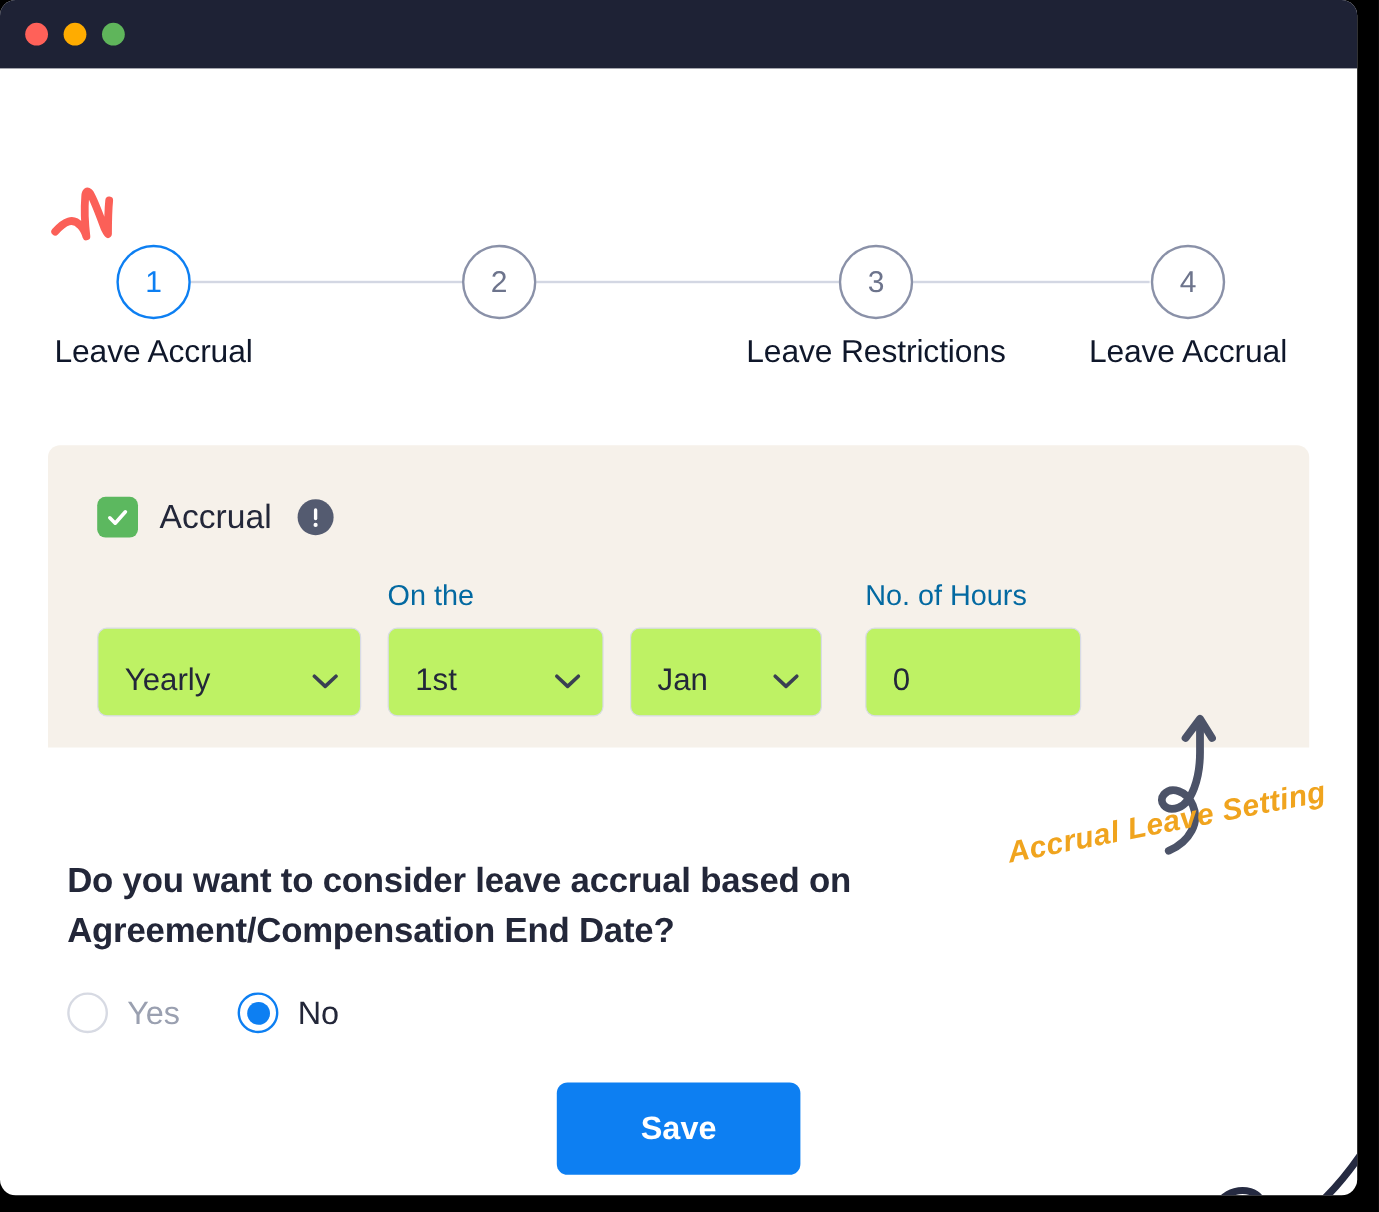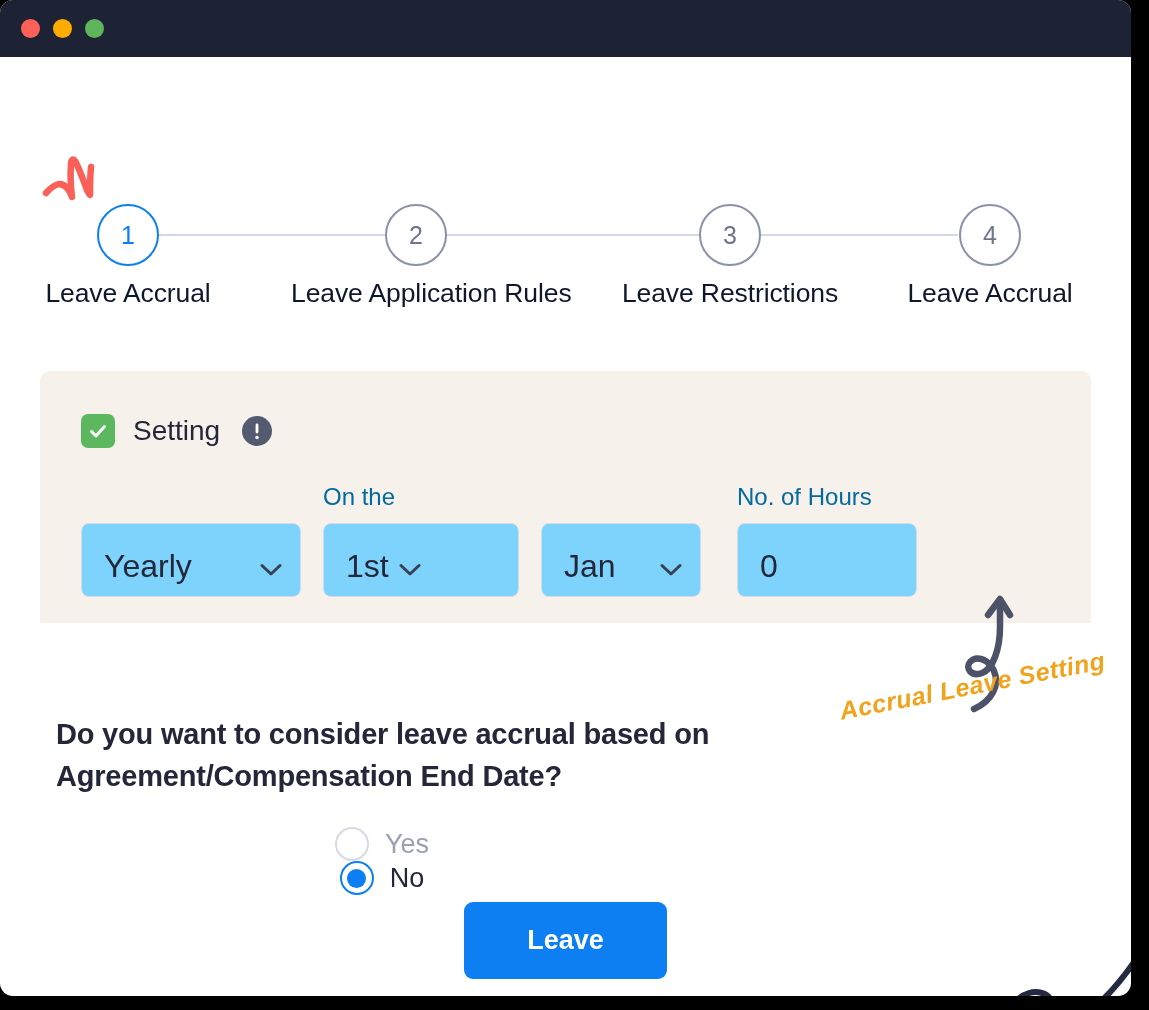--- a/index.html
+++ b/index.html
@@ -167,32 +167,32 @@
   .field-label {
     font-size: 24px;
     color: #0369a1;
     margin-bottom: 12px;
     height: 28px;
     white-space: nowrap;
   }
   .field-label.empty { visibility: hidden; }
   .control {
     height: 74px;
-    background: #7dd3fc;
+    background: #bef264;
     border: 1px solid #d8dbe6;
     border-radius: 8px;
     box-sizing: border-box;
     display: flex;
     align-items: center;
     padding: 12px 18px 0 22px;
-    font-size: 32px;
+    font-size: 26px;
     color: #232739;
   }
   .control.sel-period { width: 220px; justify-content: space-between; }
-  .control.sel-day    { width: 196px; }
+  .control.sel-day    { width: 180px; justify-content: space-between; }
   .control.sel-month  { width: 160px; justify-content: space-between; }
   .control.num-hours  { width: 180px; }
   .chev { flex: none; margin-left: 10px; }
 
   
   #question-block {
     position: absolute;
     left: 56px;
     top: 656px;
     width: 700px;
@@ -201,21 +201,20 @@
     font-size: 29px;
     line-height: 1.45;
     color: #232739;
     font-weight: 700;
     letter-spacing: -0.2px;
   }
   #radio-row {
     margin-top: 30px;
     display: flex;
     align-items: center;
-    flex-direction: column;
   }
   .radio-option {
     display: flex;
     align-items: center;
     margin-right: 48px;
   }
   .radio-ring {
     width: 34px;
     height: 34px;
     border-radius: 50%;
@@ -312,21 +311,20 @@
       <div class="connector" style="left:447px; width:252px;"></div>
       <div class="connector" style="left:761px; width:197px;"></div>
 
       <div class="step active" style="left:128px;">
         <div class="step-circle">1</div>
         <div class="step-label">Leave Accrual</div>
       </div>
 
       <div class="step" style="left:416px;">
         <div class="step-circle">2</div>
-        <div class="step-label">Leave Application Rules</div>
       </div>
 
       <div class="step" style="left:730px;">
         <div class="step-circle">3</div>
         <div class="step-label">Leave Restrictions</div>
       </div>
 
       <div class="step" style="left:990px;">
         <div class="step-circle">4</div>
         <div class="step-label">Leave Accrual</div>
@@ -334,21 +332,21 @@
     </div>
 
     <div id="accrual-panel">
 
       <div id="accrual-head">
         <div id="accrual-checkbox">
           <svg width="22" height="22" viewBox="0 0 22 22">
             <path d="M4.5 11.5 L9 16 L17.5 6.5" fill="none" stroke="#ffffff" stroke-width="3" stroke-linecap="round" stroke-linejoin="round"></path>
           </svg>
         </div>
-        <div id="accrual-label">Setting</div>
+        <div id="accrual-label">Accrual</div>
         <div id="accrual-info-icon">
           <svg width="30" height="30" viewBox="0 0 30 30">
             <rect x="13.6" y="7.5" width="2.8" height="10" rx="1.4" fill="#ffffff"></rect>
             <circle cx="15" cy="21.4" r="1.75" fill="#ffffff"></circle>
           </svg>
         </div>
       </div>
 
       <div class="field-row">
 
@@ -407,21 +405,21 @@
         </div>
         <div class="radio-option selected">
           <span class="radio-ring">
             <span class="radio-dot"></span>
           </span>
           <span class="radio-label">No</span>
         </div>
       </div>
     </div>
 
-    <button id="save-button">Leave</button>
+    <button id="save-button">Save</button>
 
     <div id="curvy-arrow">
       <svg width="100" height="125" viewBox="0 0 100 125">
         <path d="M44 120 C62 112 70 96 64 82 C59 70 46 66 40 73 C35 79 41 88 52 84 C63 80 70 60 70 38 L70 16" fill="none" stroke="#4c5368" stroke-width="6.5" stroke-linecap="round" stroke-linejoin="round"></path>
         <path d="M58 26 L70 10 L80 26" fill="none" stroke="#4c5368" stroke-width="6.5" stroke-linecap="round" stroke-linejoin="round"></path>
       </svg>
     </div>
 
     <div id="annotation-text">Accrual  Leave Setting</div>
 

